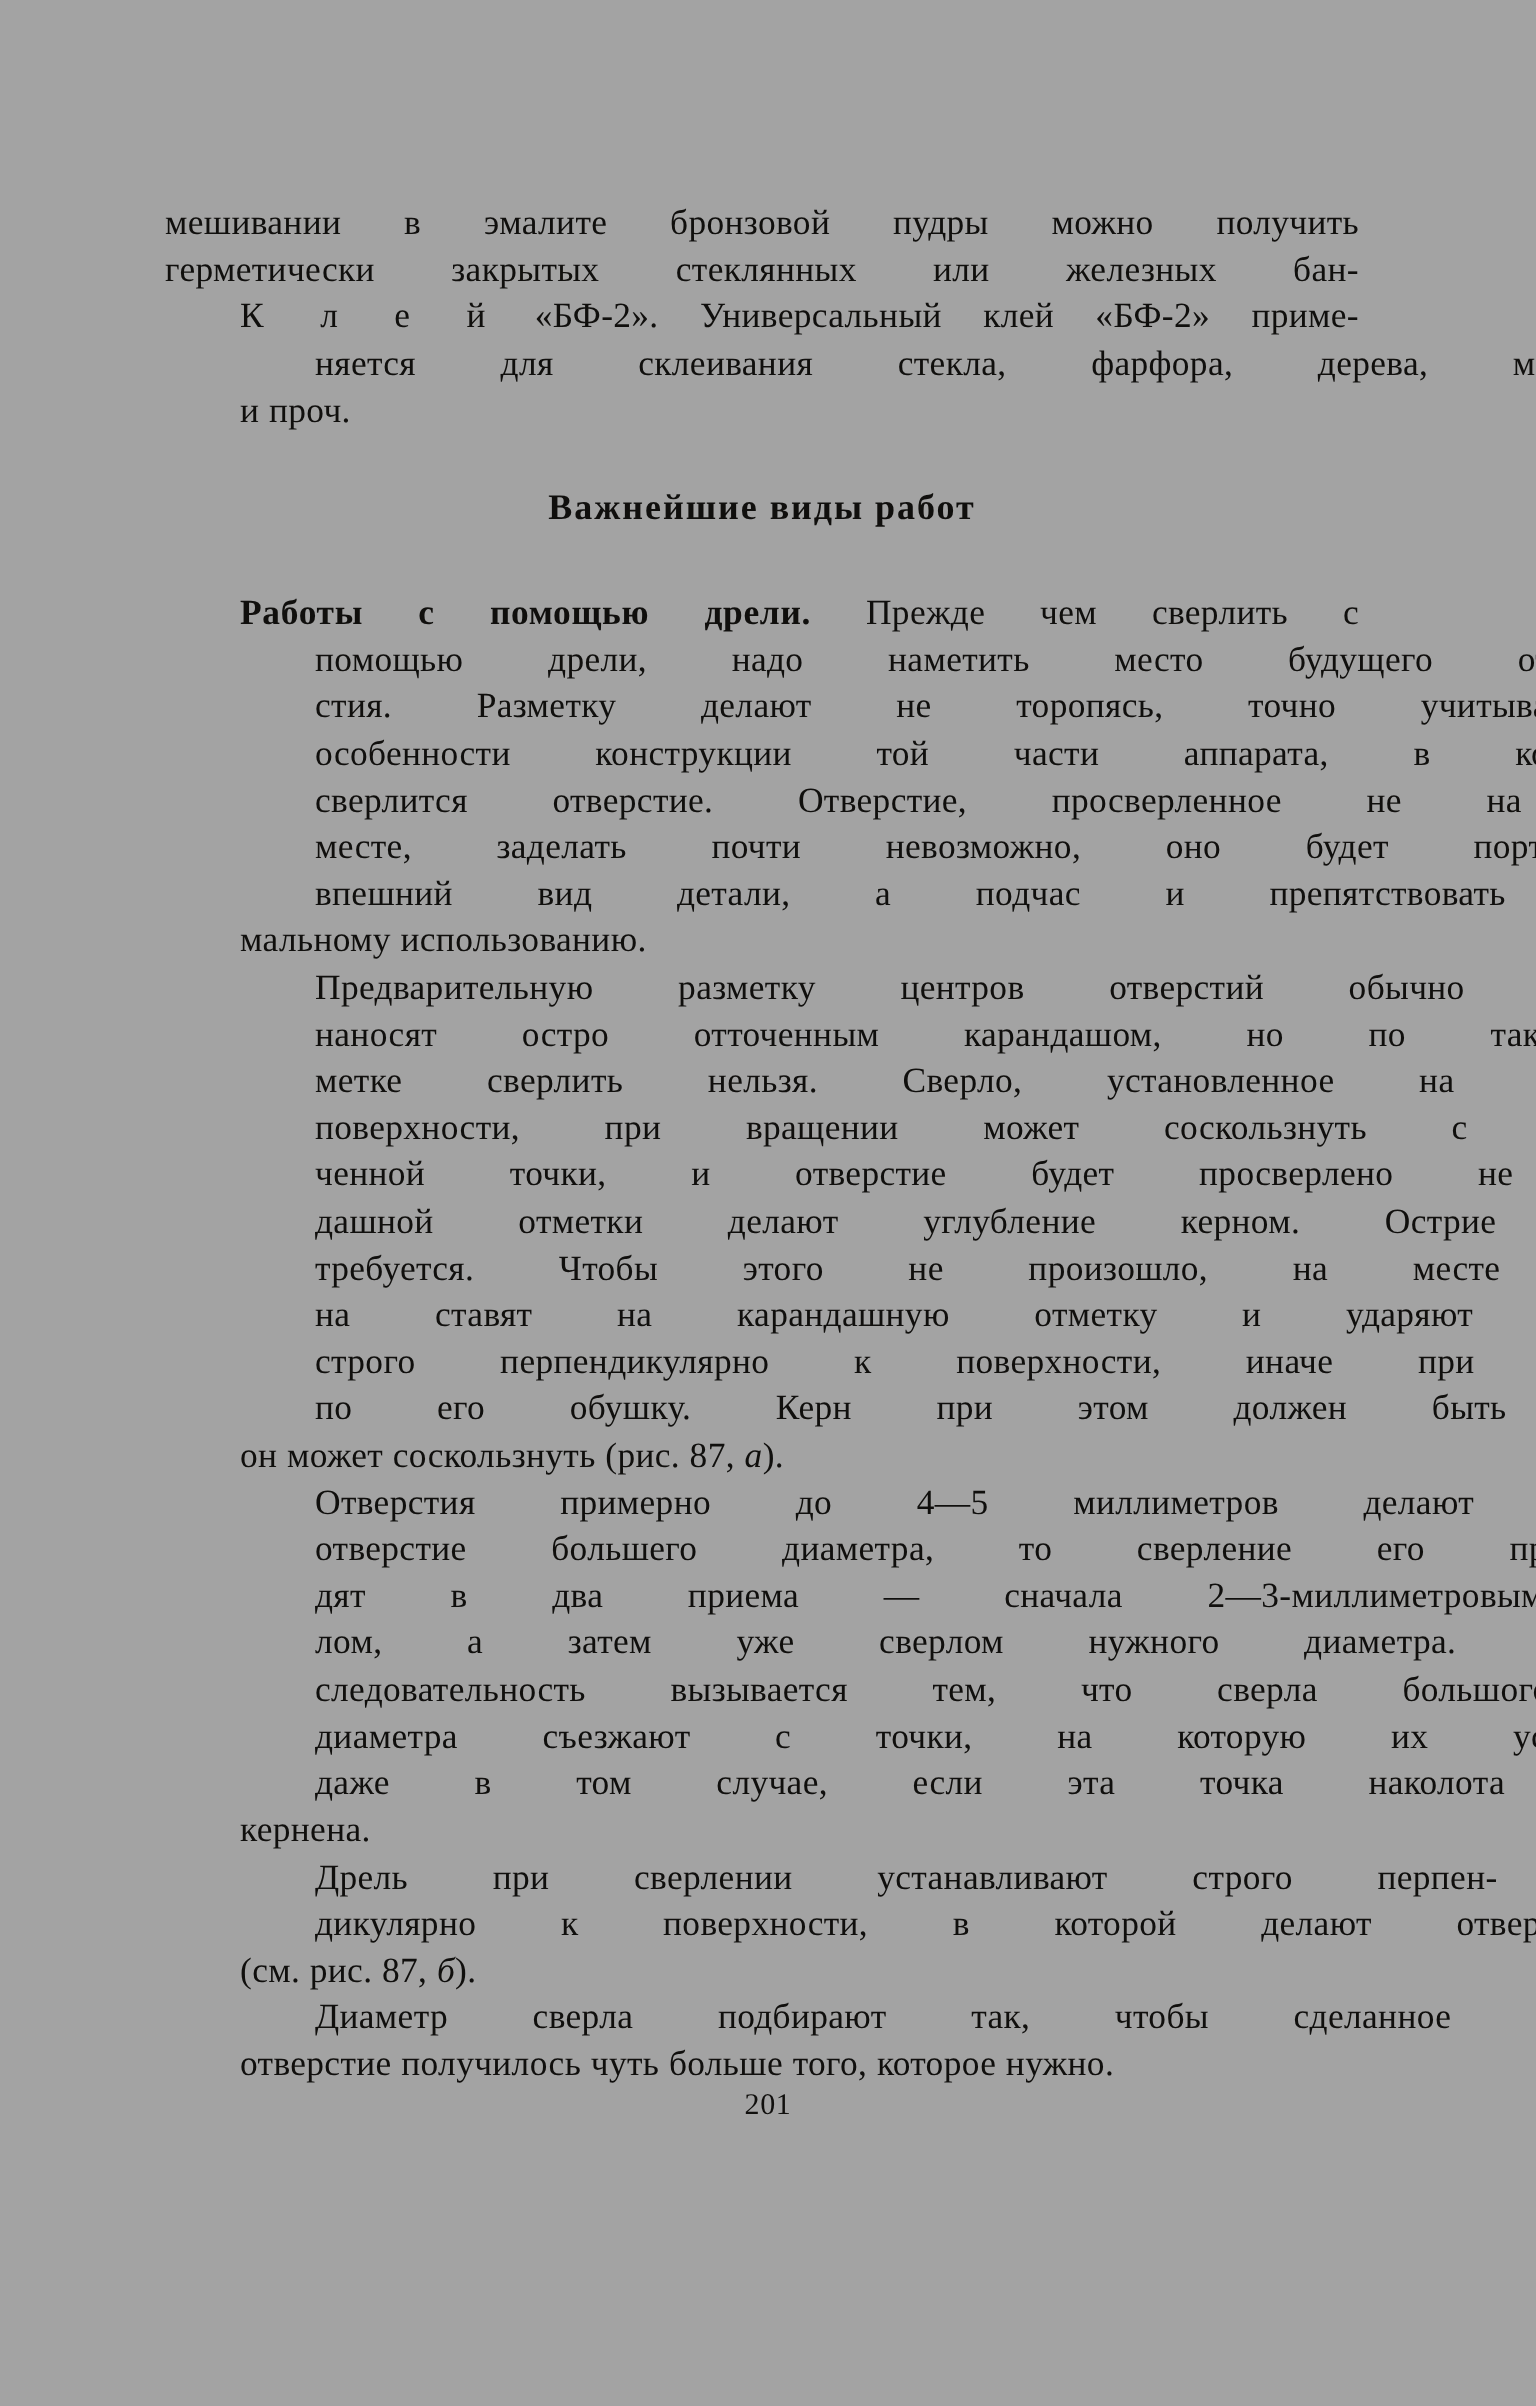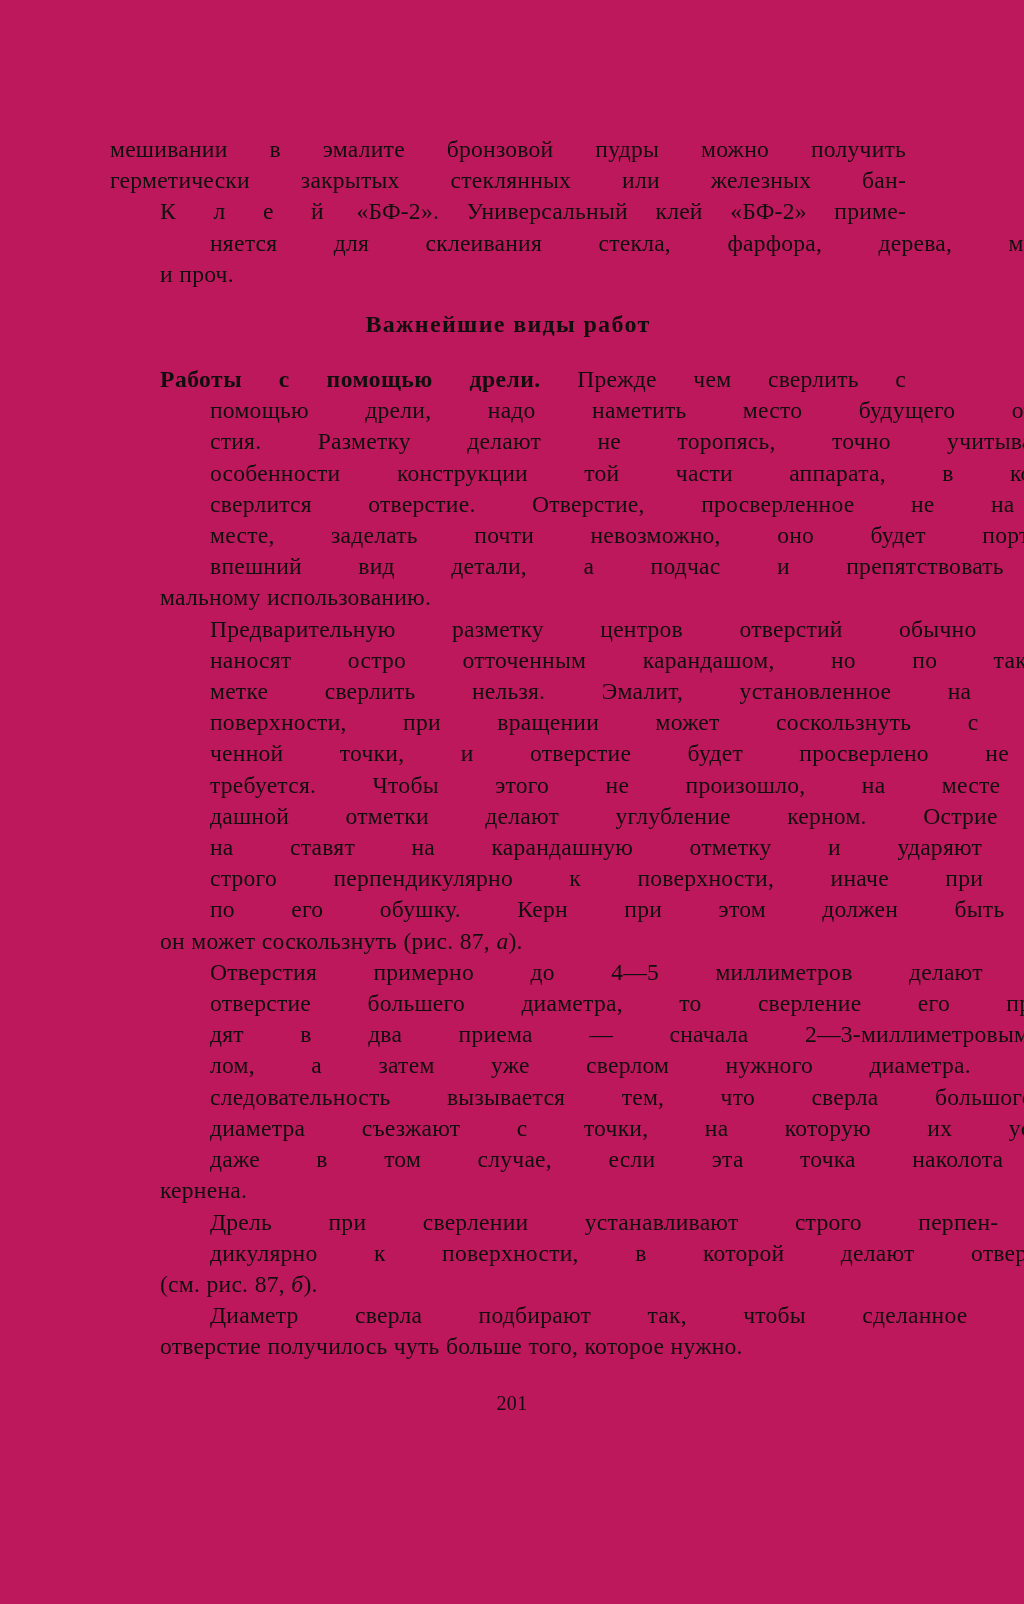--- a/index.html
+++ b/index.html
@@ -15,21 +15,21 @@
     overflow: hidden;
     font-family: "Liberation Serif", "DejaVu Serif", serif;
     color: #100f0d;
     -webkit-font-smoothing: antialiased;
   }
 
   
   .page {
     position: absolute;
     inset: 0;
-    background: #be185d;
+    background: #a3a3a3;
   }
 
   
   .text-column {
     position: absolute;
     left: 110px;
     top: 134px;
     width: 796px;
   }
 
@@ -62,21 +62,21 @@
   .run-in {
     font-weight: bold;
     letter-spacing: 0.02em;
   }
   .spaced {
     letter-spacing: 0.22em;
   }
   .ital { font-style: italic; }
 
   h2.section-heading {
-    margin: 0;
+    margin: 15px;
     font-size: 24px;
     line-height: 30px;
     font-weight: bold;
     text-align: center;
     letter-spacing: 0.055em;
   }
 
   .gap-before-heading { height: 19px; }
   .gap-after-heading  { height: 25px; }
 
@@ -122,25 +122,25 @@
       <span class="ln"><span class="w">особенности</span> <span class="w">конструкции</span> <span class="w">той</span> <span class="w">части</span> <span class="w">аппарата,</span> <span class="w">в</span> <span class="w">которой</span></span>
       <span class="ln"><span class="w">сверлится</span> <span class="w">отверстие.</span> <span class="w">Отверстие,</span> <span class="w">просверленное</span> <span class="w">не</span> <span class="w">на</span></span>
       <span class="ln"><span class="w">месте,</span> <span class="w">заделать</span> <span class="w">почти</span> <span class="w">невозможно,</span> <span class="w">оно</span> <span class="w">будет</span> <span class="w">портить</span></span>
       <span class="ln"><span class="w">впешний</span> <span class="w">вид</span> <span class="w">детали,</span> <span class="w">а</span> <span class="w">подчас</span> <span class="w">и</span> <span class="w">препятствовать</span> <span class="w">ее</span> </span>
       <span class="ln last">мальному использованию.</span>
     </p>
 
     <p class="para">
       <span class="ln"><span class="w">Предварительную</span> <span class="w">разметку</span> <span class="w">центров</span> <span class="w">отверстий</span> <span class="w">обычно</span></span>
       <span class="ln"><span class="w">наносят</span> <span class="w">остро</span> <span class="w">отточенным</span> <span class="w">карандашом,</span> <span class="w">но</span> <span class="w">по</span> <span class="w">такой</span> </span>
-      <span class="ln"><span class="w">метке</span> <span class="w">сверлить</span> <span class="w">нельзя.</span> <span class="w">Эмалит,</span> <span class="w">установленное</span> <span class="w">на</span> <span class="w">ровной</span></span>
+      <span class="ln"><span class="w">метке</span> <span class="w">сверлить</span> <span class="w">нельзя.</span> <span class="w">Сверло,</span> <span class="w">установленное</span> <span class="w">на</span> <span class="w">ровной</span></span>
       <span class="ln"><span class="w">поверхности,</span> <span class="w">при</span> <span class="w">вращении</span> <span class="w">может</span> <span class="w">соскользнуть</span> <span class="w">с</span> <span class="w">наме-</span></span>
       <span class="ln"><span class="w">ченной</span> <span class="w">точки,</span> <span class="w">и</span> <span class="w">отверстие</span> <span class="w">будет</span> <span class="w">просверлено</span> <span class="w">не</span> <span class="w">там,</span> </span>
+      <span class="ln"><span class="w">дашной</span> <span class="w">отметки</span> <span class="w">делают</span> <span class="w">углубление</span> <span class="w">керном.</span> <span class="w">Острие</span> <span class="w">кер-</span></span>
       <span class="ln"><span class="w">требуется.</span> <span class="w">Чтобы</span> <span class="w">этого</span> <span class="w">не</span> <span class="w">произошло,</span> <span class="w">на</span> <span class="w">месте</span> <span class="w">каран-</span></span>
-      <span class="ln"><span class="w">дашной</span> <span class="w">отметки</span> <span class="w">делают</span> <span class="w">углубление</span> <span class="w">керном.</span> <span class="w">Острие</span> <span class="w">кер-</span></span>
       <span class="ln"><span class="w">на</span> <span class="w">ставят</span> <span class="w">на</span> <span class="w">карандашную</span> <span class="w">отметку</span> <span class="w">и</span> <span class="w">ударяют</span> <span class="w">молотком</span></span>
       <span class="ln"><span class="w">строго</span> <span class="w">перпендикулярно</span> <span class="w">к</span> <span class="w">поверхности,</span> <span class="w">иначе</span> <span class="w">при</span> <span class="w">ударе</span></span>
       <span class="ln"><span class="w">по</span> <span class="w">его</span> <span class="w">обушку.</span> <span class="w">Керн</span> <span class="w">при</span> <span class="w">этом</span> <span class="w">должен</span> <span class="w">быть</span> <span class="w">установлен</span></span>
       <span class="ln last">он может соскользнуть (рис.&nbsp;87,&nbsp;<span class="ital">а</span>).</span>
     </p>
 
     <p class="para">
       <span class="ln"><span class="w">Отверстия</span> <span class="w">примерно</span> <span class="w">до</span> <span class="w">4—5</span> <span class="w">миллиметров</span> <span class="w">делают</span></span>
       <span class="ln"><span class="w">отверстие</span> <span class="w">большего</span> <span class="w">диаметра,</span> <span class="w">то</span> <span class="w">сверление</span> <span class="w">его</span> <span class="w">произво-</span></span>
       <span class="ln"><span class="w">дят</span> <span class="w">в</span> <span class="w">два</span> <span class="w">приема</span> <span class="w">—</span> <span class="w">сначала</span> <span class="w">2—3-миллиметровым</span> </span>

